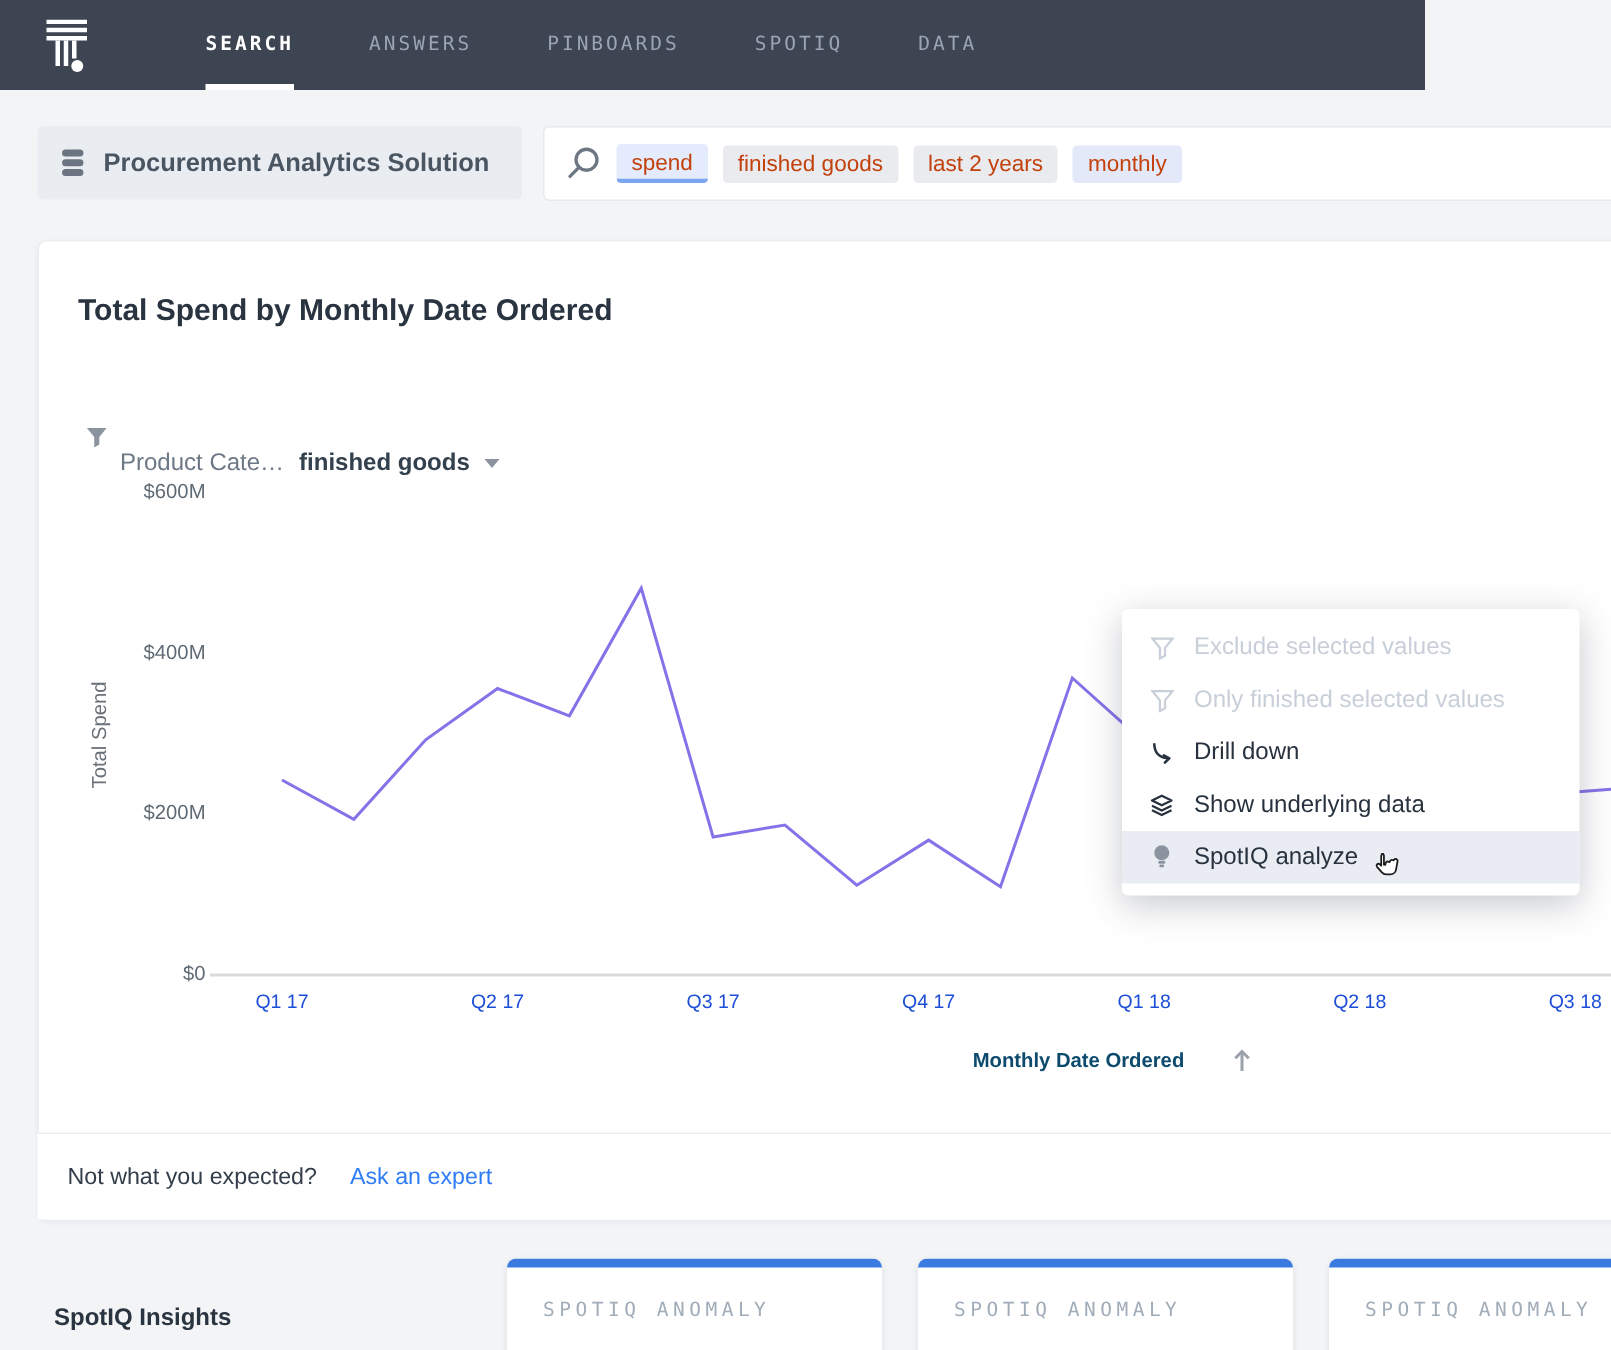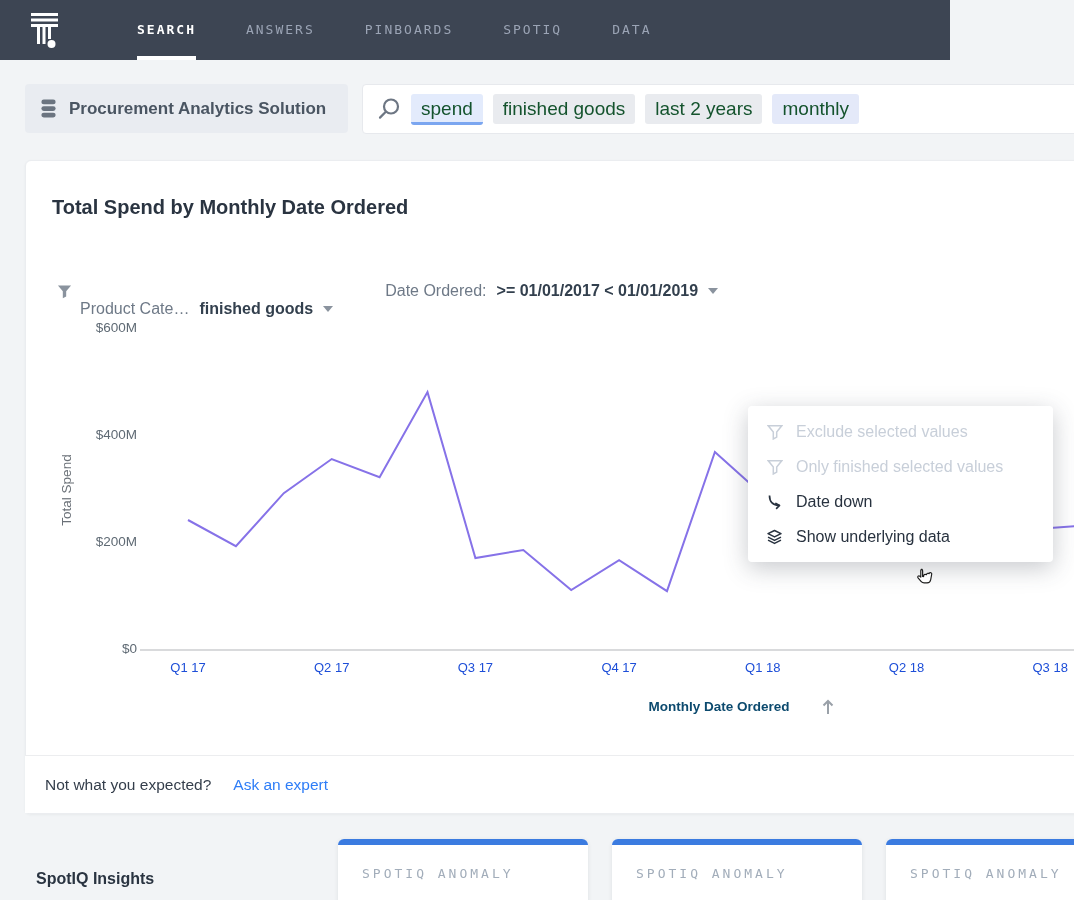--- a/index.html
+++ b/index.html
@@ -16,21 +16,21 @@
     letter-spacing:2px;color:#9ba4b5;line-height:60px;cursor:pointer;}
   .nav-item.active{color:#ffffff;font-weight:bold;}
   .nav-item.active::after{content:"";position:absolute;left:0;right:0;bottom:0;height:4px;background:#fff;}
   
   .source-chip{position:absolute;left:25px;top:84px;width:323px;height:49px;background:#e9ecf1;
     border-radius:4px;display:flex;align-items:center;padding-left:14px;box-sizing:border-box;z-index:5;}
   .source-chip .label{margin-left:11px;font-size:17px;font-weight:bold;color:#4a5562;}
   .searchbox{position:absolute;left:362px;top:84px;width:720px;height:50px;background:#fff;
     border:1px solid #e7e9ed;border-radius:4px;display:flex;align-items:center;
     padding-left:14px;box-sizing:border-box;gap:10px;z-index:5;}
-  .token{font-size:19px;color:#14532d;padding:4px 10px;border-radius:3px;white-space:nowrap;}
+  .token{font-size:15px;color:#c2410c;padding:4px 10px;border-radius:3px;white-space:nowrap;}
   .token.plain{background:#e9ebef;}
   .token.active{background:#e3ebfc;border-bottom:3px solid #7ba6f0;padding-bottom:2px;}
   .token.suggested{background:#e4e9f9;}
   
   .card{position:absolute;left:25px;top:160px;width:1056px;height:652px;background:#fff;
     border:1px solid #ebedf0;border-radius:6px;box-shadow:0 1px 3px rgba(40,50,60,.05);z-index:1;}
   .answer-title{position:absolute;left:52px;top:196px;font-size:20px;font-weight:bold;color:#2a3441;z-index:2;}
   .filter-row{position:absolute;left:57px;top:264px;display:flex;align-items:center;font-size:16px;z-index:2;}
   .filter-row .fname{color:#6e7987;margin-left:8px;}
   .filter-row .fvalue{color:#33404e;font-weight:bold;margin-left:10px;}
@@ -121,25 +121,20 @@
 <div class="filter-row">
   <svg width="15" height="15" viewBox="0 0 16 16">
     <path d="M1 1.5h14L9.8 7.8v5.4l-3.6 2V7.8z" fill="#8a939e"></path>
   </svg>
   <span id="filter-items" style="display:flex;align-items:center;">
       <span style="display: inline-flex; align-items: center; margin-top: 36px;">
         <span class="fname">Product Cate…</span>
         <span class="fvalue">finished goods</span>
         <span class="caret"></span>
       </span>
-      <span class="gap2" style="display: inline-flex; align-items: center;">
-        <span class="fname">Date Ordered:</span>
-        <span class="fvalue">&gt;= 01/01/2017 &lt; 01/01/2019</span>
-        <span class="caret"></span>
-      </span>
     </span>
 </div>
 
 <div id="chart-layer">
   <svg id="chart-svg" width="1074" height="900" viewBox="0 0 1074 900">
     <line x1="140" y1="650" x2="1074" y2="650" stroke="#d9dadc" stroke-width="2"></line>
     <g id="chart-lines">
         <polyline points="188.0,520.0 235.9,546.2 283.8,493.2 331.7,459.0 379.6,477.2 427.5,392.1 475.4,558.0 523.3,550.0 571.2,590.1 619.1,560.1 667.0,591.1 714.9,452.0 762.8,494.9" fill="none" stroke="#8672e8" stroke-width="2"></polyline>
         <polyline points="1050.2,528.0 1098.1,524.3" fill="none" stroke="#8672e8" stroke-width="2"></polyline>
       </g>
@@ -189,30 +184,40 @@
       </span>
       <span>Only finished selected values</span>
     </div>
     <div class="ctx-item">
       <span class="ic">
         <svg width="16" height="16" viewBox="0 0 16 16">
           <path d="M2.5 1.5c0 6.5 3.5 10 10 10" fill="none" stroke="currentColor" stroke-width="1.7"></path>
           <path d="M12.5 11.5l-3.6-2m3.6 2l-2.9 2.9" fill="none" stroke="currentColor" stroke-width="1.7" stroke-linecap="round"></path>
         </svg>
       </span>
-      <span>Date down</span>
+      <span>Drill down</span>
     </div>
     <div class="ctx-item">
       <span class="ic">
         <svg width="17" height="16" viewBox="0 0 17 16">
           <path d="M8.5 1.5l6.5 3.2-6.5 3.2L2 4.7z" fill="none" stroke="currentColor" stroke-width="1.5" stroke-linejoin="round"></path>
           <path d="M2 8.2l6.5 3.2 6.5-3.2M2 11.2l6.5 3.2 6.5-3.2" fill="none" stroke="currentColor" stroke-width="1.5" stroke-linejoin="round"></path>
         </svg>
       </span>
       <span>Show underlying data</span>
+    </div>
+    <div class="ctx-item highlighted">
+      <span class="ic">
+        <svg width="13" height="17" viewBox="0 0 13 17">
+          <circle cx="6.5" cy="5.5" r="5" fill="#8b93a0"></circle>
+          <rect x="4.2" y="10.8" width="4.6" height="2" rx="0.8" fill="#8b93a0"></rect>
+          <rect x="4.9" y="13.4" width="3.2" height="1.8" rx="0.8" fill="#8b93a0"></rect>
+        </svg>
+      </span>
+      <span>SpotIQ analyze</span>
     </div>
   </div>
 
 <svg class="cursor-hand" width="22" height="24" viewBox="0 0 24 26">
   <path d="M9 3.5c.9 0 1.5.7 1.5 1.5v6.3l1 .1.3-1.3c.2-.8 1-1.3 1.8-1l1 .3.4-.8c.3-.6 1.1-.9 1.8-.7l.7.3.3-.5c.4-.5 1.2-.7 1.8-.4.6.3 1 1 .8 1.6l-1.1 6c-.3 1.9-2 3.4-4 3.4h-3.2c-1.2 0-2.3-.5-3.1-1.4l-3.5-4c-.5-.6-.4-1.4.1-1.9.5-.5 1.3-.4 1.8 0l1.1 1V5c0-.8.7-1.5 1.5-1.5z" fill="#ffffff" stroke="#1c1c1c" stroke-width="1.3" stroke-linejoin="round"></path>
 </svg>
 
 <div class="insights-heading">SpotIQ Insights</div>
 <div id="insight-cards">
     <div class="insight-card" style="left: 338px;">

